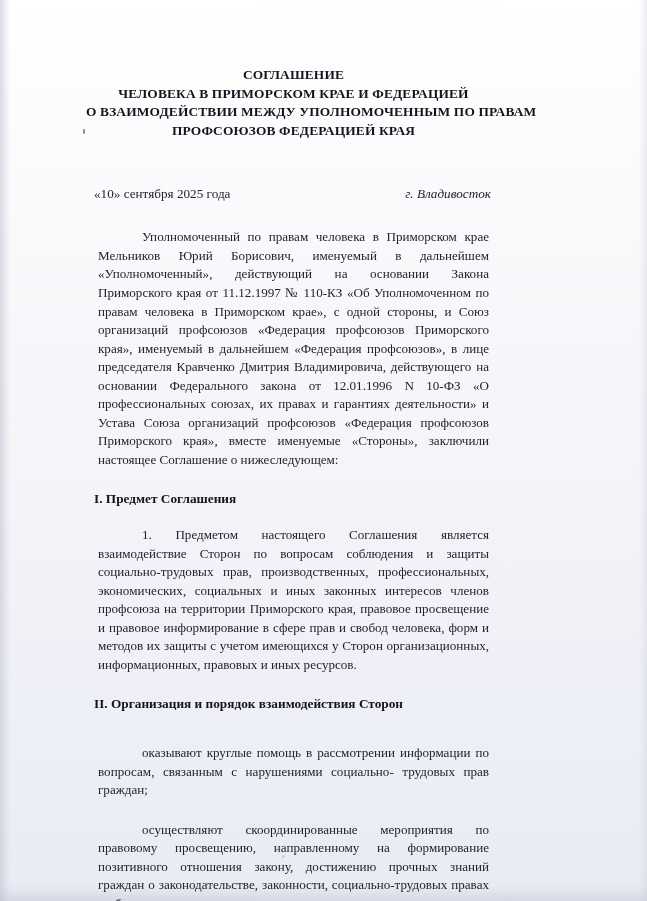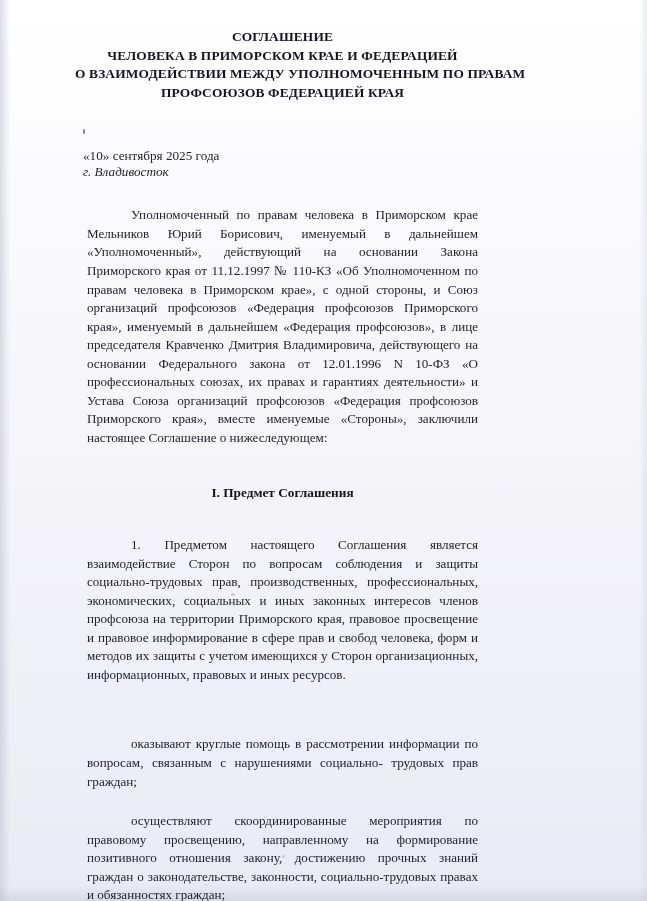--- a/index.html
+++ b/index.html
@@ -33,50 +33,49 @@
     inset: 0;
     pointer-events: none;
     background:
       linear-gradient(90deg, rgba(190,192,205,0.55) 0px, rgba(255,255,255,0) 10px),
       linear-gradient(270deg, rgba(200,202,214,0.35) 0px, rgba(255,255,255,0) 8px),
       linear-gradient(0deg, rgba(185,188,203,0.40) 0px, rgba(255,255,255,0) 16px);
   }
 
   .sheet {
     position: absolute;
-    left: 1px; top: 0;
+    left: 12px; top: 0;
     width: 559px;
     height: 901px;
     box-sizing: border-box;
-    padding: 28px 78px 10px 82px;
+    padding: 66px 78px 10px 82px;
   }
 
   .title-block {
     text-align: center;
     font-weight: bold;
     font-size: 13.4px;
     line-height: 18.6px;
     letter-spacing: 0.15px;
     color: #14141f;
     margin: 0 -8px 0 -8px;
   }
   .title-block .t-line {
     display: block;
     white-space: nowrap;
   }
 
   .datebar {
     display: flex;
-    justify-content: flex-end;
+    justify-content: space-between;
     align-items: baseline;
     margin-top: 46px;
     font-size: 13.2px;
     line-height: 16px;
     color: #222230;
-    flex-direction: column;
   }
   .datebar .city { padding-right: 2px; font-style: italic; }
 
   .body-block {
     margin-top: 26px;
   }
 
   p.para {
     margin: 4px;
     text-align: justify;
@@ -85,22 +84,21 @@
     line-height: 18.55px;
     color: #23232f;
     hyphens: none;
   }
   p.para.indent { text-indent: 44px; }
 
   .gap-sm { height: 13px; }
   .gap-md { height: 17px; }
 
   h2.section {
-    margin: 16px;
-    text-align: center;
+    margin: 0;
     font-weight: bold;
     font-size: 13.3px;
     line-height: 18.6px;
     color: #14141f;
   }
 
   .speck {
     position: absolute;
     background: #5b5b6e;
     border-radius: 40%;
@@ -143,20 +141,21 @@
       <div class="gap-md"></div>
 
       <h2 class="section">I. Предмет Соглашения</h2>
 
       <div class="gap-sm"></div>
 
       <p class="para indent">1. Предметом настоящего Соглашения является взаимодействие Сторон по вопросам соблюдения и защиты социально-трудовых прав, производственных, профессиональных, экономических, социальных и иных законных интересов членов профсоюза на территории Приморского края, правовое просвещение и правовое информирование в сфере прав и свобод человека, форм и методов их защиты с учетом имеющихся у Сторон организационных, информационных, правовых и иных ресурсов.</p>
 
       <div class="gap-md"></div>
 
+      <h2 class="section">II. Организация и порядок взаимодействия Сторон</h2>
 
       <div class="gap-sm"></div>
 
 
       <div class="gap-sm"></div>
 
       <p class="para indent">оказывают круглые помощь в рассмотрении информации по вопросам, связанным с нарушениями социально- трудовых прав граждан;</p>
 
       <div class="gap-sm"></div>
 

